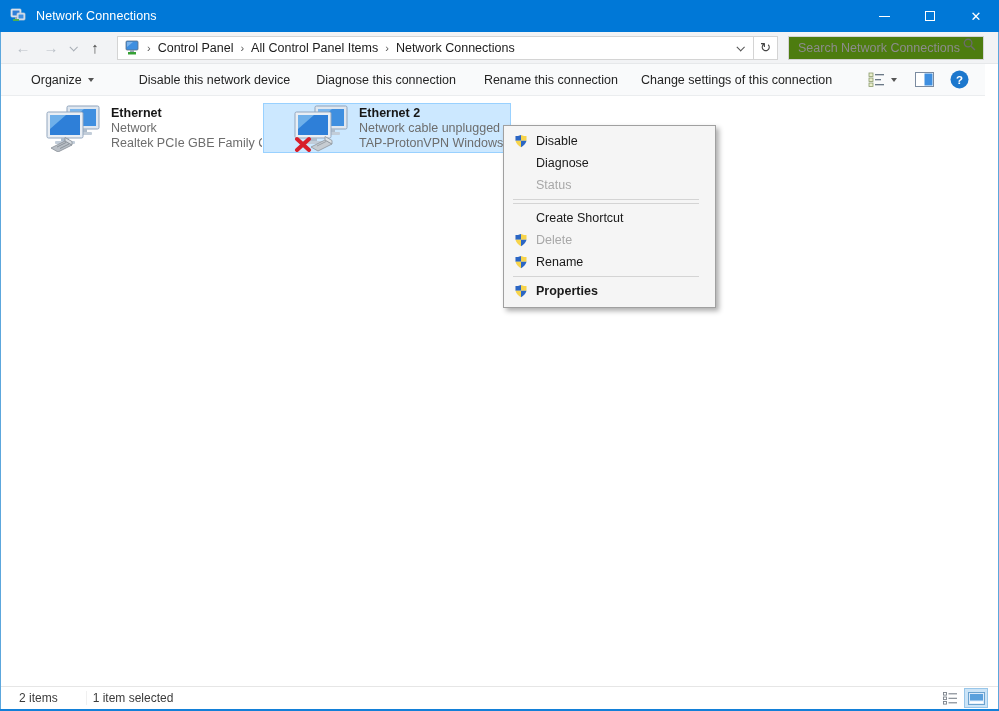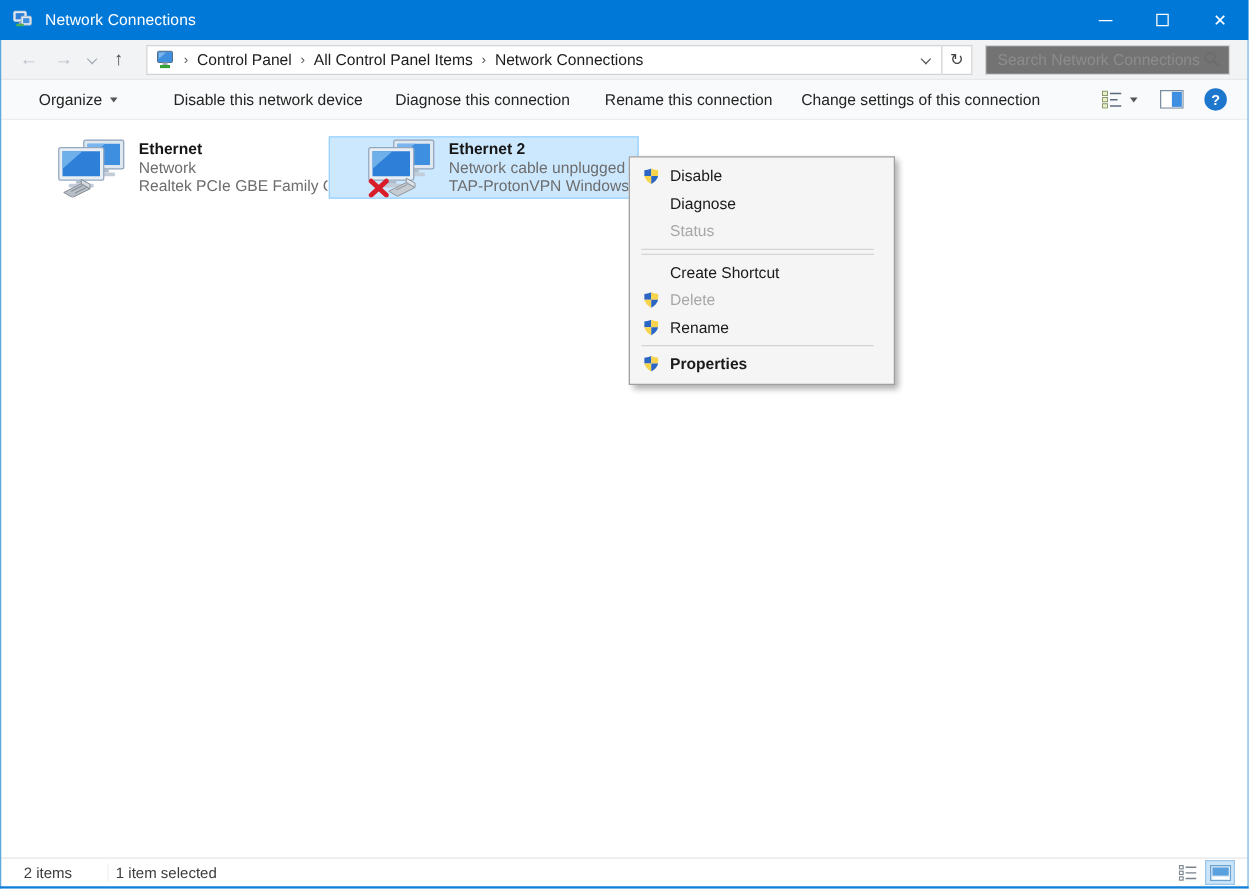--- a/index.html
+++ b/index.html
@@ -37,43 +37,43 @@
 
   .address-bar { flex:1; height:24px; background:#fff; border:1px solid #d4d4d4; margin-left:8px;
                  display:flex; align-items:center; padding:0 2px 0 6px; }
   .address-bar .loc-icon { width:16px; height:16px; flex:0 0 auto; }
   .crumb-sep { color:#555; font-size:11px; padding:0 7px; }
   .crumb { font-size:12.5px; color:#1c1c1c; white-space:nowrap; }
   .address-spacer { flex:1; }
   .addr-drop { width:22px; height:22px; display:flex; align-items:center; justify-content:center; }
   .refresh-btn { width:25px; height:24px; background:#fff; border:1px solid #d4d4d4; margin-left:-1px;
                  display:flex; align-items:center; justify-content:center; font-size:13px; color:#444; }
-  .search-box { width:196px; height:24px; background:#737373; border:1px solid #d4d4d4; margin-left:10px;
-                display:flex; align-items:center; padding:0 6px 0 9px; }
+  .search-box { width:196px; height:24px; background:#4d7c0f; border:1px solid #d4d4d4; margin-left:10px;
+                display:flex; padding:0 6px 0 9px; }
   .search-box input { flex:1; border:none; outline:none; font-family:inherit; font-size:12.5px; color:#222;
                       background:transparent; min-width:0; }
   .search-box input::placeholder { color:#8c8c8c; }
   .search-box svg { flex:0 0 auto; }
 
   
-  .toolbar { position:absolute; left:1px; right:1px; top:64px; height:32px; background:#f9fafb;
+  .toolbar { position:absolute; left:1px; right:14px; top:64px; height:32px; background:#f9fafb;
              border-bottom:1px solid #ebedef; display:flex; align-items:center; font-size:12.5px; color:#242424; }
   .tool-item { display:flex; align-items:center; white-space:nowrap; cursor:default; }
   .caret { width:0; height:0; border-left:3.5px solid transparent; border-right:3.5px solid transparent;
            border-top:4.5px solid #555; display:inline-block; margin-left:6px; }
   .t-organize { margin-left:30px; }
   .t-cmd1 { margin-left:45px; } .t-cmd2 { margin-left:26px; } .t-cmd3 { margin-left:28px; } .t-cmd4 { margin-left:23px; }
   .tool-right { margin-left:auto; display:flex; align-items:center; padding-right:16px; }
   .views-btn { display:flex; align-items:center; margin-right:18px; }
   .preview-btn { margin-right:16px; display:flex; align-items:center; }
   .help-btn { display:flex; align-items:center; }
 
   
   .main { position:absolute; left:1px; right:1px; top:97px; bottom:25px; background:#fff; }
-  .tile { position:absolute; top:12px; width:248px; height:50px; border:1px solid transparent;
+  .tile { position:absolute; top:6px; width:248px; height:50px; border:1px solid transparent;
           display:flex; align-items:center; padding-left:29px; }
   .tile.selected { background:#cce8ff; border-color:#99d1ff; }
   .tile-1 { left:14px; } .tile-2 { left:262px; }
   .tile svg.conn-icon { width:58px; height:47px; flex:0 0 auto; }
   .tile-text { margin-left:8px; overflow:hidden; white-space:nowrap; }
   .conn-name { font-size:12.5px; font-weight:bold; color:#161616; line-height:15px; }
   .conn-sub  { font-size:12.5px; color:#6d6d6d; line-height:15px; }
 
   
   .context-menu { position:absolute; left:503px; top:125px; width:213px; background:#f5f5f5;

